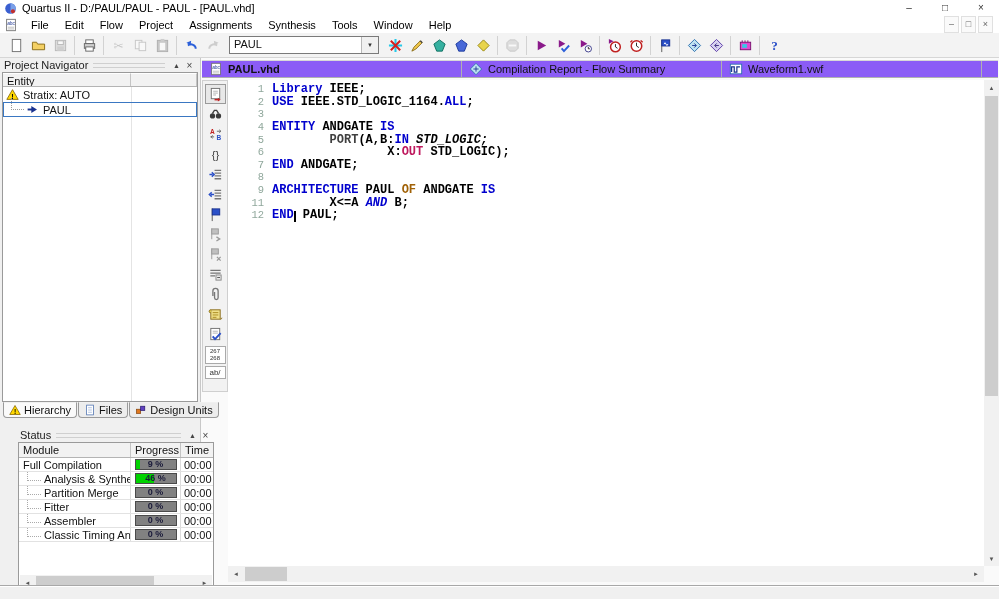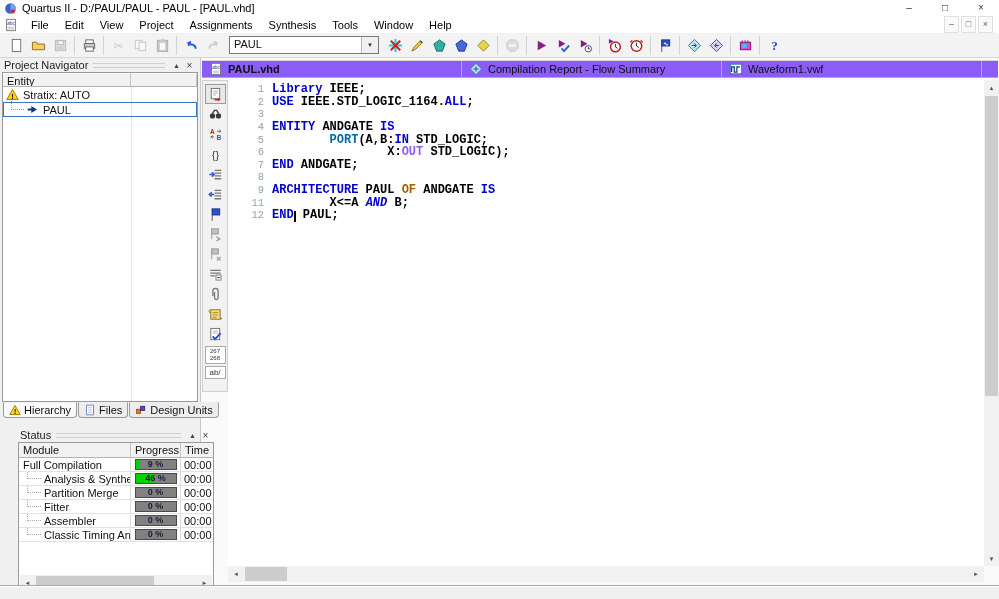--- a/index.html
+++ b/index.html
@@ -57,21 +57,21 @@
   .nav-tabs { position:absolute; left:0; right:0; bottom:0; height:18px; display:flex; padding-left:1px; align-items:flex-start; }
   .nav-tab { height:16px; display:flex; align-items:center; gap:3px; padding:0 5px; border:1px solid #9a9a9a; border-top:1px solid #f0f0f0; border-radius:0 0 4px 4px; background:#ededed; margin-right:1px; white-space:nowrap; }
   .nav-tab.active { background:#fafafa; }
   .nav-tab svg { width:12px; height:12px; }
 
   .status-panel { position:absolute; left:18px; top:428px; width:196px; height:164px; }
   .status-body { position:absolute; left:0; right:0; top:14px; bottom:0; background:#fff; border:1px solid #9a9a9a; overflow:hidden; }
   .st-header { display:flex; height:15px; background:#f2f2f2; border-bottom:1px solid #b4b4b4; }
   .st-h-cell { padding:1px 4px; border-right:1px solid #c4c4c4; white-space:nowrap; overflow:hidden; }
   .st-row { display:flex; height:14px; align-items:center; border-bottom:1px solid #e2e2e2; }
-  .c-module { width:112px; padding-left:4px; border-right:1px solid #dcdcdc; white-space:nowrap; overflow:hidden; display:flex; align-items:center; height:100%; }
+  .c-module { width:112px; padding-left:4px; border-right:1px solid #dcdcdc; white-space:nowrap; overflow:hidden; display:flex; align-items:flex-end; height:100%; }
   .c-prog { width:50px; border-right:1px solid #dcdcdc; display:flex; align-items:center; justify-content:center; height:100%; }
   .c-time { flex:1; padding-left:3px; white-space:nowrap; overflow:hidden; }
   .mod-indent { width:14px; height:10px; border-left:1px dotted #aaa; border-bottom:1px dotted #aaa; margin:-6px 3px 4px 4px; flex:0 0 auto; }
   .pbar { width:42px; height:11px; background:#818181; border:1px solid #4a4a4a; position:relative; }
   .pfill { position:absolute; left:0; top:0; bottom:0; background:#00d300; }
   .plabel { position:absolute; left:0; right:0; top:0; bottom:0; text-align:center; font-size:9px; line-height:9px; color:#1b1b3a; font-weight:bold; }
   .st-scroll { position:absolute; left:1px; right:1px; bottom:1px; height:15px; background:#f1f1f1; }
   .st-thumb { position:absolute; left:16px; top:1px; bottom:1px; width:118px; background:#cdcdcd; }
   .sb-arrow { position:absolute; top:0; width:15px; height:15px; display:flex; align-items:center; justify-content:center; font-size:6px; color:#555; }
 
@@ -127,21 +127,21 @@
   <span class="mdi-icon">
     <svg viewBox="0 0 16 16" width="14" height="14">
         <rect x="3" y="1.5" width="10" height="13" fill="#fff" stroke="#707070"></rect>
         <text x="8" y="8.5" font-size="5.5" text-anchor="middle" fill="#1a3390" font-style="italic" font-family="sans-serif">abc</text>
         <path d="M4.5 10.5 h7 M4.5 12.5 h7" stroke="#b8b8b8"></path>
       </svg>
   </span>
   <span id="menu-items" style="display:flex">
       <span class="menu-item">File</span>
       <span class="menu-item">Edit</span>
-      <span class="menu-item">View</span>
+      <span class="menu-item">Flow</span>
       <span class="menu-item">Project</span>
       <span class="menu-item">Assignments</span>
       <span class="menu-item">Synthesis</span>
       <span class="menu-item">Tools</span>
       <span class="menu-item">Window</span>
       <span class="menu-item">Help</span>
     </span>
   <div class="mdi-controls">
     <span class="mdi-btn">–</span>
     <span class="mdi-btn">□</span>
@@ -628,25 +628,25 @@
     <div class="cl">
       <span class="ln" style="color: rgb(143, 167, 155);">3</span>
       <span class="code-text"></span>
     </div>
     <div class="cl">
       <span class="ln" style="color: rgb(143, 167, 155);">4</span>
       <span class="code-text"><span style="color: rgb(0, 0, 205);">ENTITY</span><span style="color: rgb(0, 0, 0);"> ANDGATE </span><span style="color: rgb(0, 0, 205);">IS</span></span>
     </div>
     <div class="cl">
       <span class="ln" style="color: rgb(143, 167, 155);">5</span>
-      <span class="code-text"><span style="color: rgb(0, 0, 0);">        </span><span style="color: #0369a1;">PORT</span><span style="color: rgb(0, 0, 0);">(A,B:</span><span style="color: rgb(0, 0, 205);">IN</span><span style="color: rgb(0, 0, 0);"> STD_LOGIC;</span></span>
+      <span class="code-text"><span style="color: rgb(0, 0, 0);">        </span><span style="color: #404040;">PORT</span><span style="color: rgb(0, 0, 0);">(A,B:</span><span style="color: rgb(0, 0, 205);">IN</span><span style="color: rgb(0, 0, 0); font-style: italic;"> STD_LOGIC;</span></span>
     </div>
     <div class="cl">
       <span class="ln" style="color: rgb(143, 167, 155);">6</span>
-      <span class="code-text"><span style="color: rgb(0, 0, 0);">                X:</span><span style="color: #8b5cf6;">OUT</span><span style="color: rgb(0, 0, 0);"> STD_LOGIC);</span></span>
+      <span class="code-text"><span style="color: rgb(0, 0, 0);">                X:</span><span style="color: #be185d;">OUT</span><span style="color: rgb(0, 0, 0);"> STD_LOGIC);</span></span>
     </div>
     <div class="cl">
       <span class="ln" style="color: rgb(143, 167, 155);">7</span>
       <span class="code-text"><span style="color: rgb(0, 0, 205);">END</span><span style="color: rgb(0, 0, 0);"> ANDGATE;</span></span>
     </div>
     <div class="cl">
       <span class="ln" style="color: rgb(143, 167, 155);">8</span>
       <span class="code-text"></span>
     </div>
     <div class="cl">

